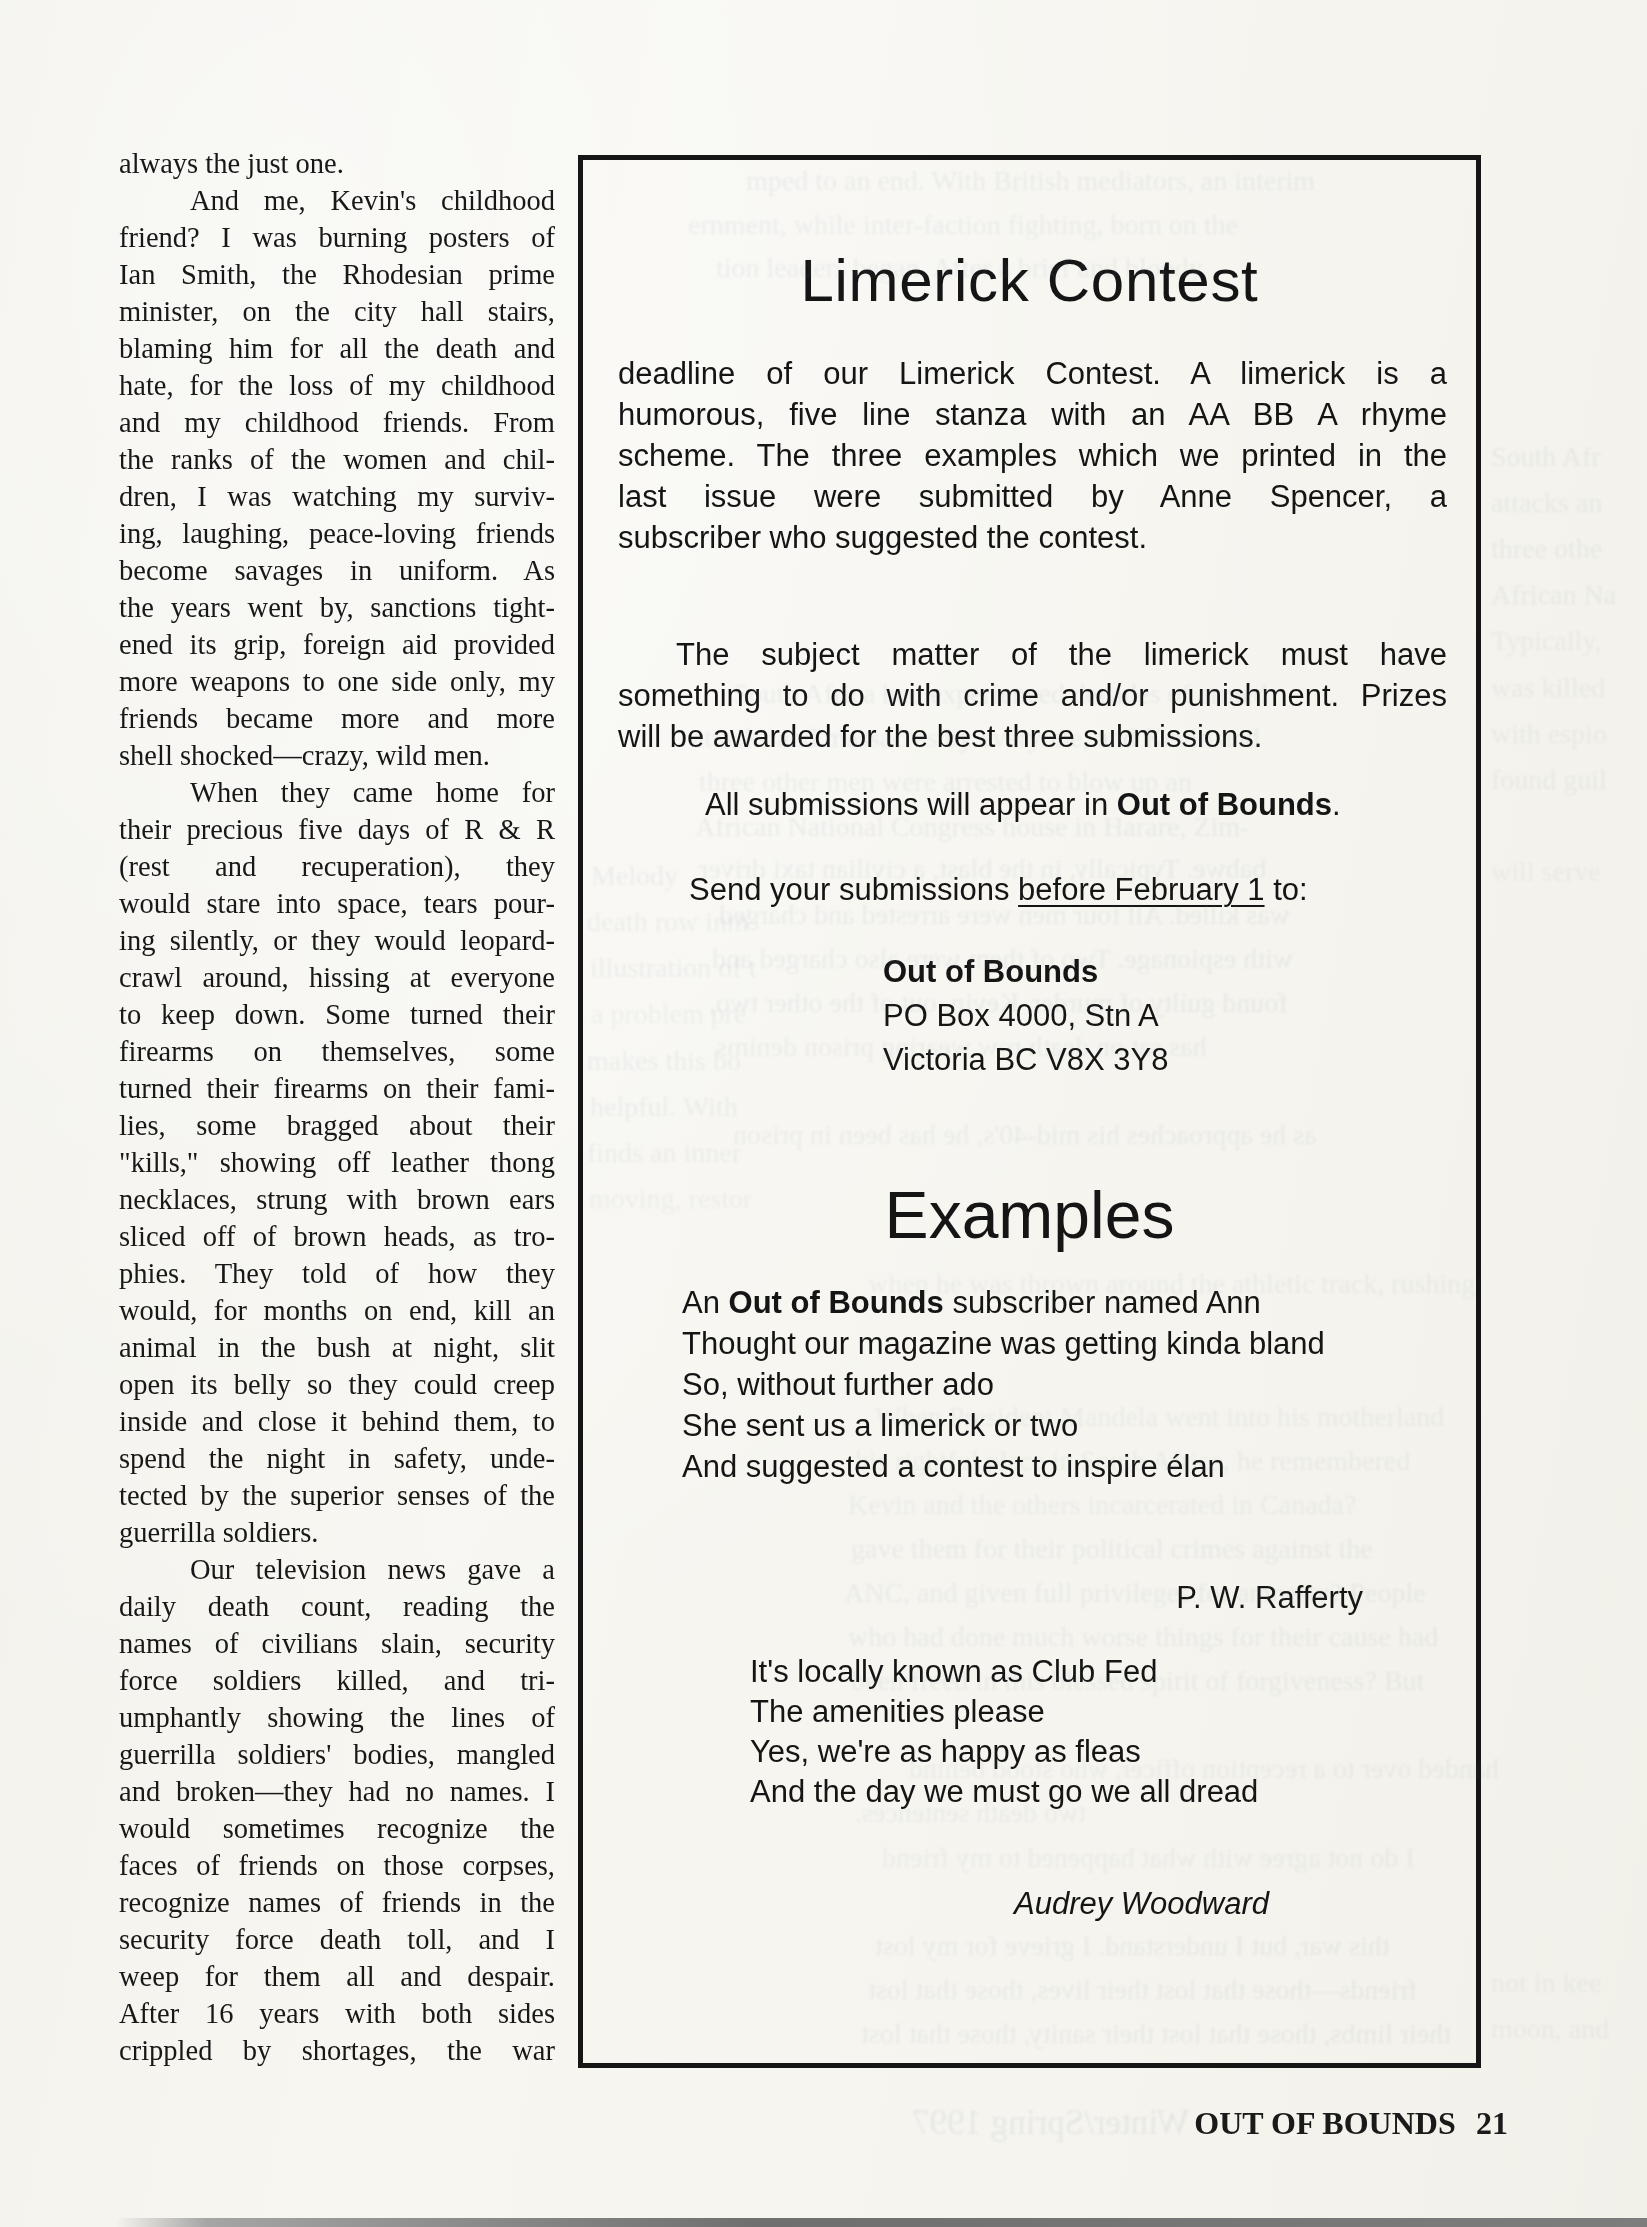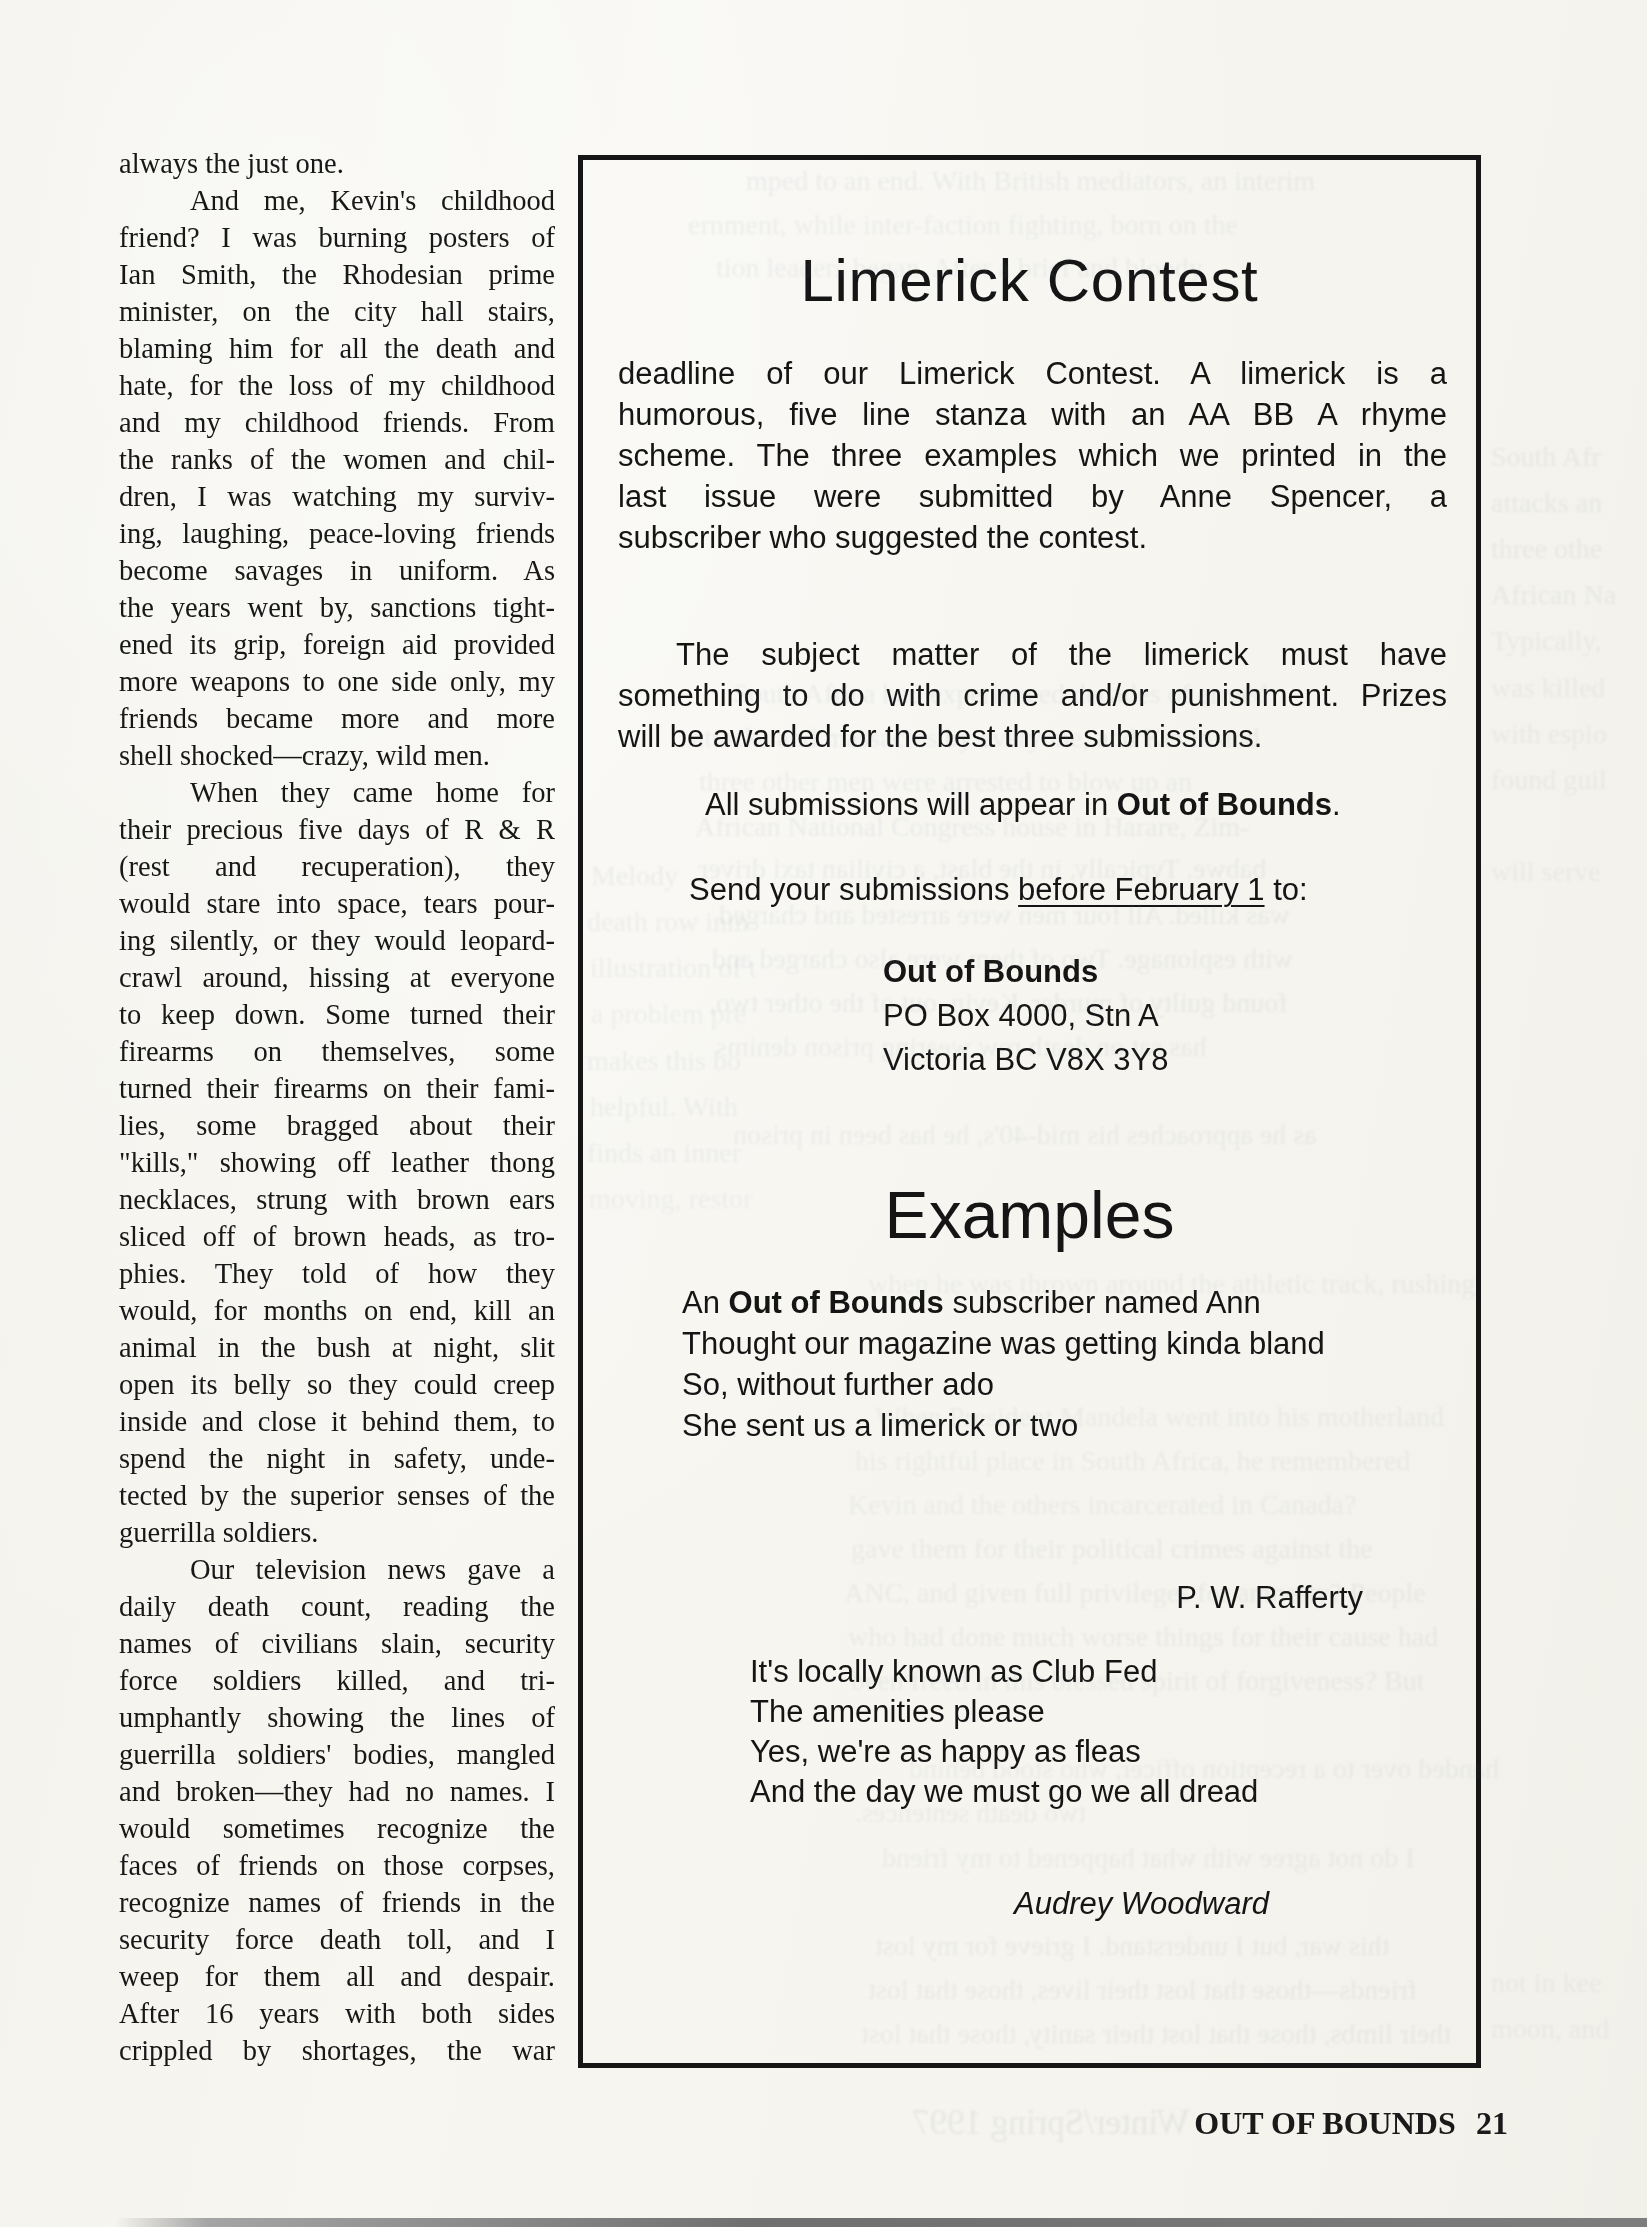--- a/index.html
+++ b/index.html
@@ -169,20 +169,21 @@
       <div>Victoria BC V8X 3Y8</div>
     </div>
 
     <div class="examples-title">Examples</div>
 
     <div class="limerick" id="lim1">
         <div class="lline"><span>An </span><span class="b">Out of Bounds</span><span> subscriber named Ann</span></div>
         <div class="lline"><span>Thought our magazine was getting kinda bland</span></div>
         <div class="lline"><span>So, without further ado</span></div>
         <div class="lline"><span>She sent us a limerick or two</span></div>
+        <div class="lline"><span>And suggested a contest to inspire élan</span></div>
       </div>
     <div class="attrib" id="attrib1">P. W. Rafferty</div>
 
     <div class="limerick" id="lim2">
         <div class="lline"><span>It's locally known as Club Fed</span></div>
         <div class="lline"><span>The amenities please</span></div>
         <div class="lline"><span>Yes, we're as happy as fleas</span></div>
         <div class="lline"><span>And the day we must go we all dread</span></div>
       </div>
     <div class="attrib" id="attrib2">Audrey Woodward</div>

